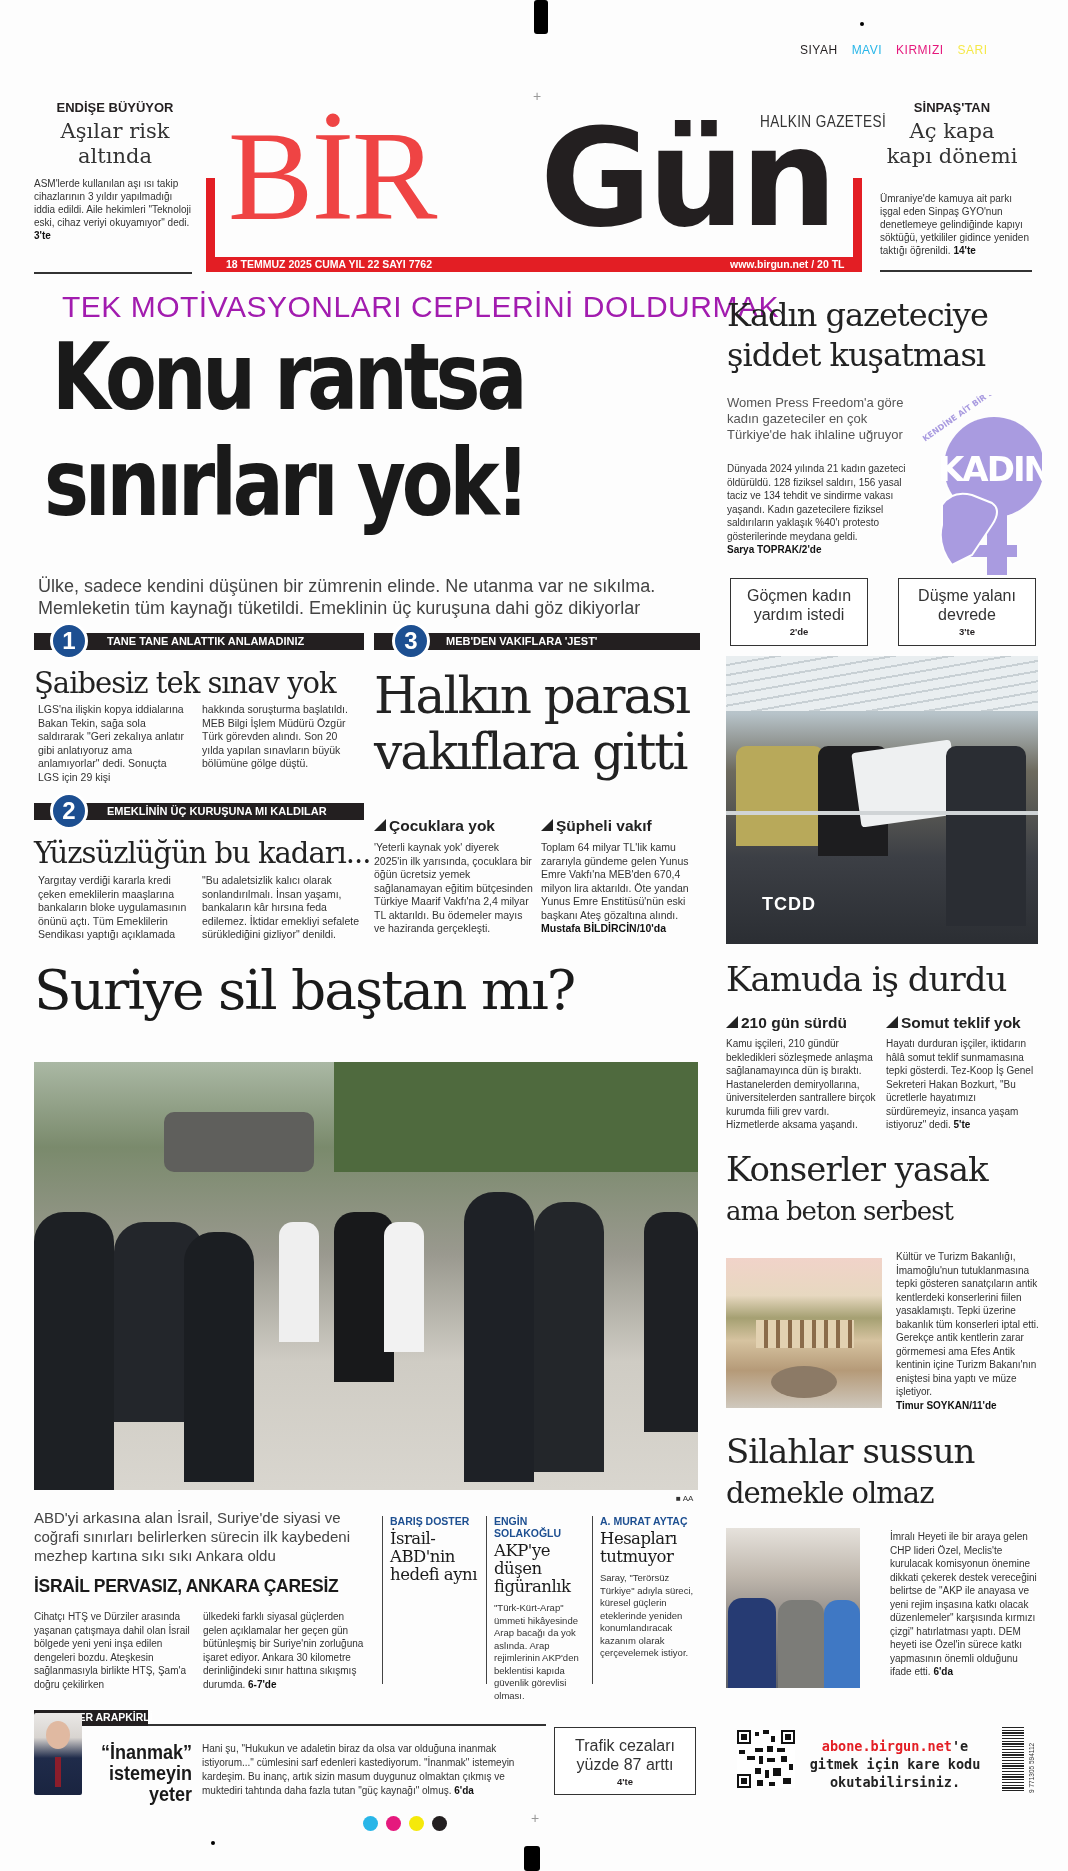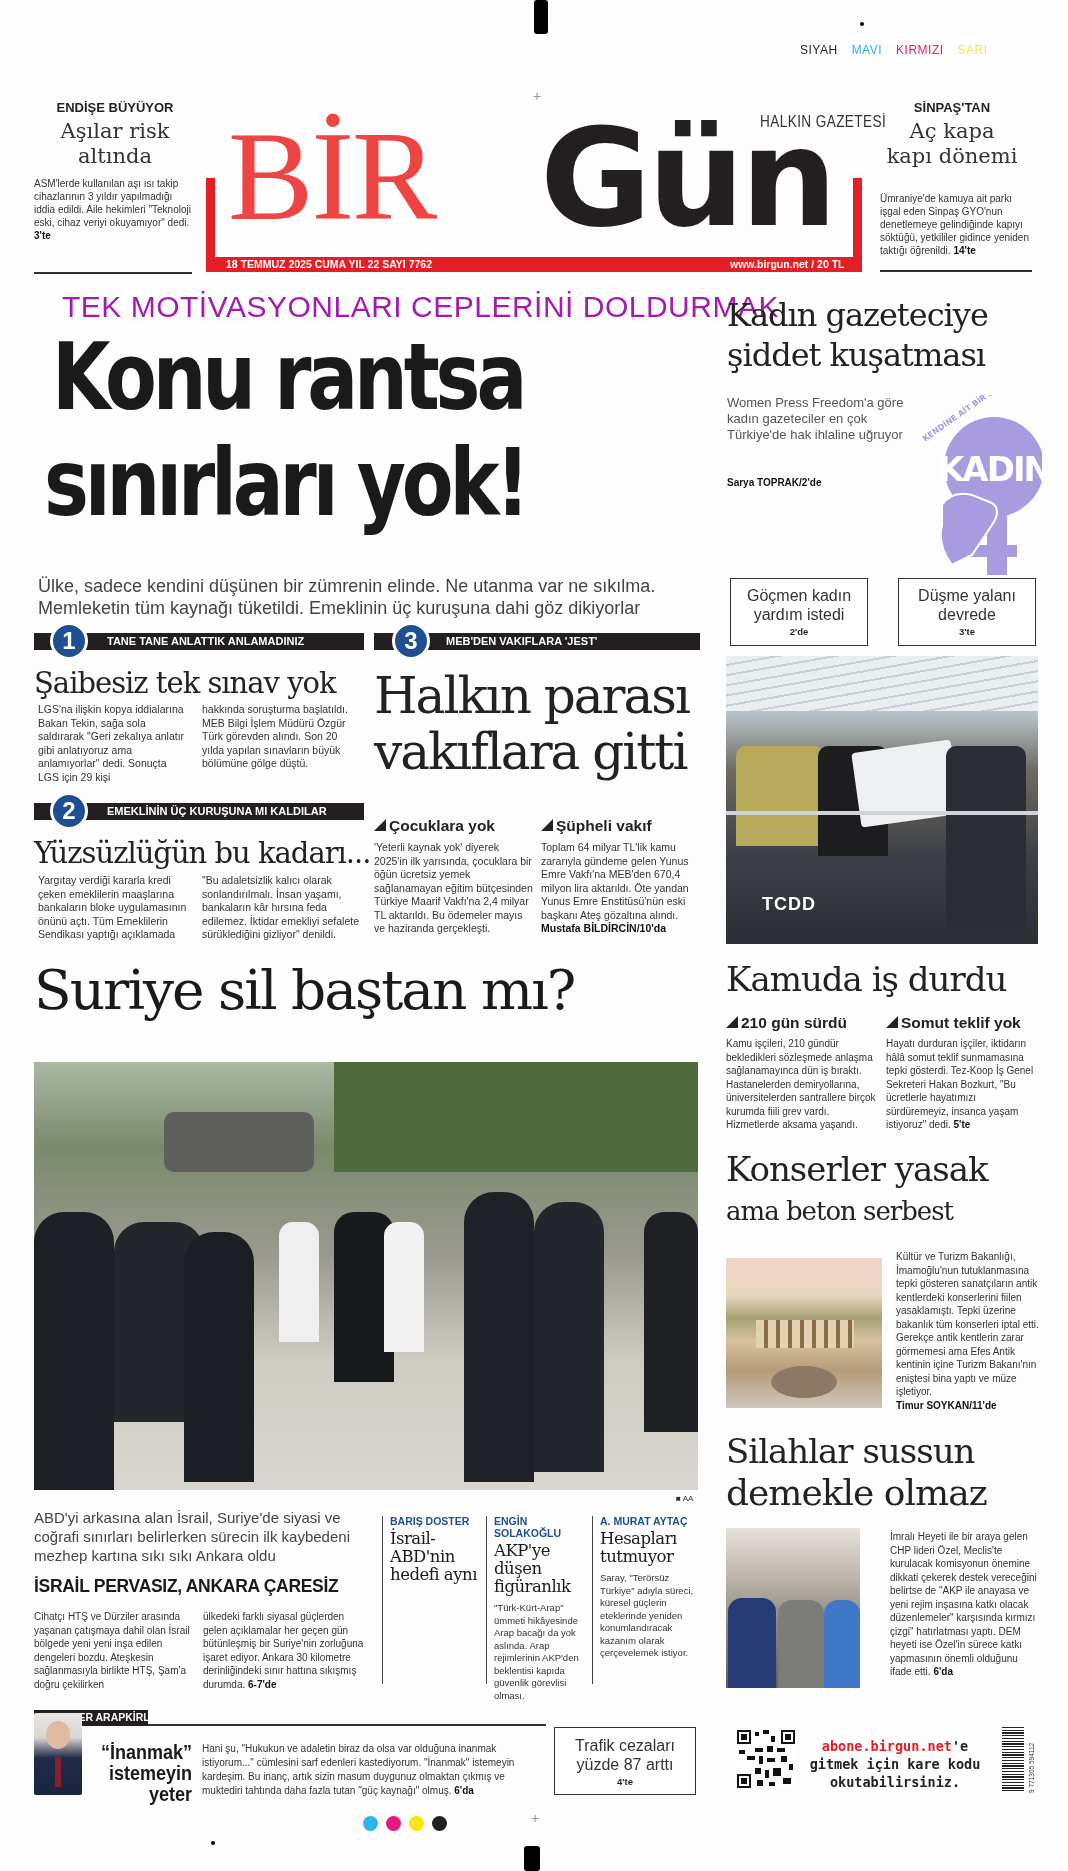--- a/index.html
+++ b/index.html
@@ -120,21 +120,21 @@
 <div class="abs" style="left:541px;top:817px;width:162px">
   <div class="sub-head"><span class="tri"></span><span>Şüpheli vakıf</span></div>
   <div class="body-txt" style="margin-top:6px">Toplam 64 milyar TL'lik kamu zararıyla gündeme gelen Yunus Emre Vakfı'na MEB'den 670,4 milyon lira aktarıldı. Öte yandan Yunus Emre Enstitüsü'nün eski başkanı Ateş gözaltına alındı.</div>
   <div class="body-txt" style="font-weight:bold;color:#111">Mustafa BİLDİRCİN/10'da</div>
 </div>
 
 <div class="abs rh" style="left:727px;top:296px">Kadın gazeteciye</div>
 <div class="abs rh" style="left:727px;top:336px">şiddet kuşatması</div>
 <div class="abs rdeck" style="left:727px;top:395px;width:180px">Women Press Freedom'a göre kadın gazeteciler en çok Türkiye'de hak ihlaline uğruyor</div>
 <div class="abs body-txt" style="left:727px;top:462px;width:182px;font-size:10px;line-height:13.5px">
-  <br>
+  <span>Dünyada 2024 yılında 21 kadın gazeteci öldürüldü. 128 fiziksel saldırı, 156 yasal taciz ve 134 tehdit ve sindirme vakası yaşandı. Kadın gazetecilere fiziksel saldırıların yaklaşık %40'ı protesto gösterilerinde meydana geldi.</span><br>
   <b>Sarya TOPRAK/2'de</b>
 </div>
 <div class="abs" style="left:912px;top:395px;width:130px;height:180px">
   <svg width="130" height="180" viewBox="0 0 130 180">
     <circle cx="82" cy="72" r="50" fill="#a99be0"></circle>
     <rect x="75" y="110" width="20" height="70" fill="#a99be0"></rect>
     <rect x="55" y="150" width="50" height="12" fill="#a99be0"></rect>
     <path d="M30 110 Q40 95 60 100 L80 108 Q90 115 80 130 L60 160 L40 170 Q25 150 30 130 Z" fill="#a99be0" stroke="#fff" stroke-width="2"></path>
     <text x="82" y="86" text-anchor="middle" font-family="DejaVu Sans, sans-serif" font-weight="900" font-size="34" fill="#fff" letter-spacing="-2">KADIN</text>
     <text x="14" y="30" font-family="DejaVu Sans, sans-serif" font-weight="bold" font-size="8" fill="#a99be0" transform="rotate(-35 40 40)">KENDİNE AİT BİR SAYFA:</text>
@@ -180,21 +180,21 @@
 <div class="abs photo" style="left:726px;top:1258px;width:156px;height:150px;background:linear-gradient(180deg,#f1d3c9 0%,#e7d8c0 25%,#a5a072 40%,#d6c3a0 55%,#b59a78 75%,#cfc8bd 100%)">
   <div style="position:absolute;left:30px;top:62px;width:98px;height:28px;background:repeating-linear-gradient(90deg,#e2d1b1 0 8px,#8a6b4a 8px 12px)"></div>
   <div style="position:absolute;left:45px;top:108px;width:66px;height:32px;border-radius:50%;background:#8c7a66"></div>
 </div>
 <div class="abs body-txt" style="left:896px;top:1250px;width:148px;font-size:10px;line-height:13.5px">
   <span>Kültür ve Turizm Bakanlığı, İmamoğlu'nun tutuklanmasına tepki gösteren sanatçıların antik kentlerdeki konserlerini fiilen yasaklamıştı. Tepki üzerine bakanlık tüm konserleri iptal etti. Gerekçe antik kentlerin zarar görmemesi ama Efes Antik kentinin içine Turizm Bakanı'nın eniştesi bina yaptı ve müze işletiyor.</span><br>
   <b>Timur SOYKAN/11'de</b>
 </div>
 
 <div class="abs rh" style="left:726px;top:1432px;font-size:34px">Silahlar sussun</div>
-<div class="abs rh" style="left:726px;top:1474px;font-size:36px">demekle olmaz</div>
+<div class="abs rh" style="left:726px;top:1474px;font-size:29px">demekle olmaz</div>
 <div class="abs photo" style="left:726px;top:1528px;width:134px;height:160px;background:linear-gradient(180deg,#e6e2dc 0%,#bfb7ad 30%,#8b8682 60%,#5d6068 100%)">
   <div style="position:absolute;left:2px;top:70px;width:48px;height:90px;background:#263b73;border-radius:14px 14px 0 0"></div>
   <div style="position:absolute;left:52px;top:72px;width:46px;height:88px;background:#7c7c78;border-radius:14px 14px 0 0"></div>
   <div style="position:absolute;left:98px;top:72px;width:36px;height:88px;background:#3f78c4;border-radius:14px 14px 0 0"></div>
 </div>
 <div class="abs body-txt" style="left:890px;top:1530px;width:150px;font-size:10px;line-height:13.5px">
   <span>İmralı Heyeti ile bir araya gelen CHP lideri Özel, Meclis'te kurulacak komisyonun önemine dikkati çekerek destek vereceğini belirtse de "AKP ile anayasa ve yeni rejim inşasına katkı olacak düzenlemeler" karşısında kırmızı çizgi" hatırlatması yaptı. DEM heyeti ise Özel'in sürece katkı yapmasının önemli olduğunu ifade etti.</span>
   <b>6'da</b>
 </div>
 

